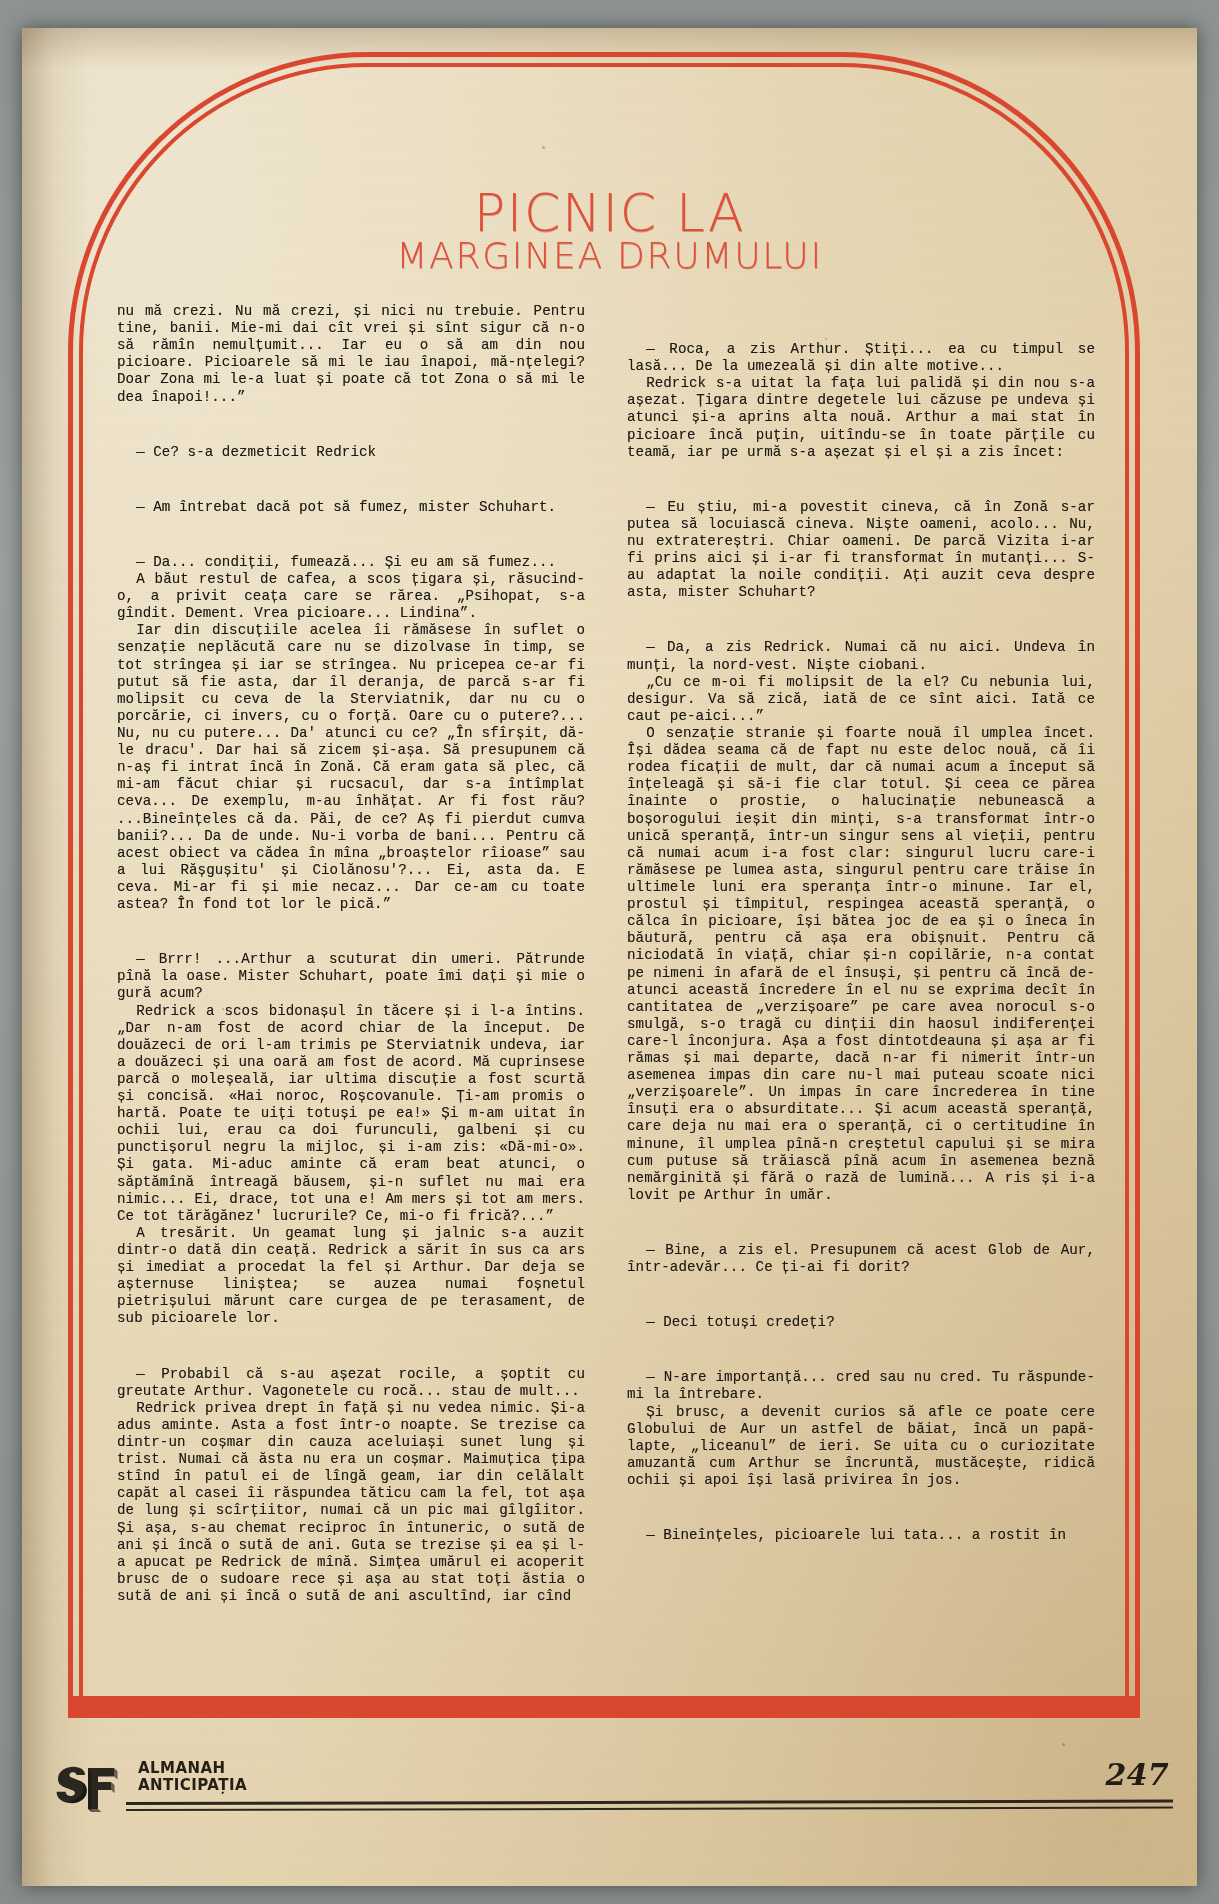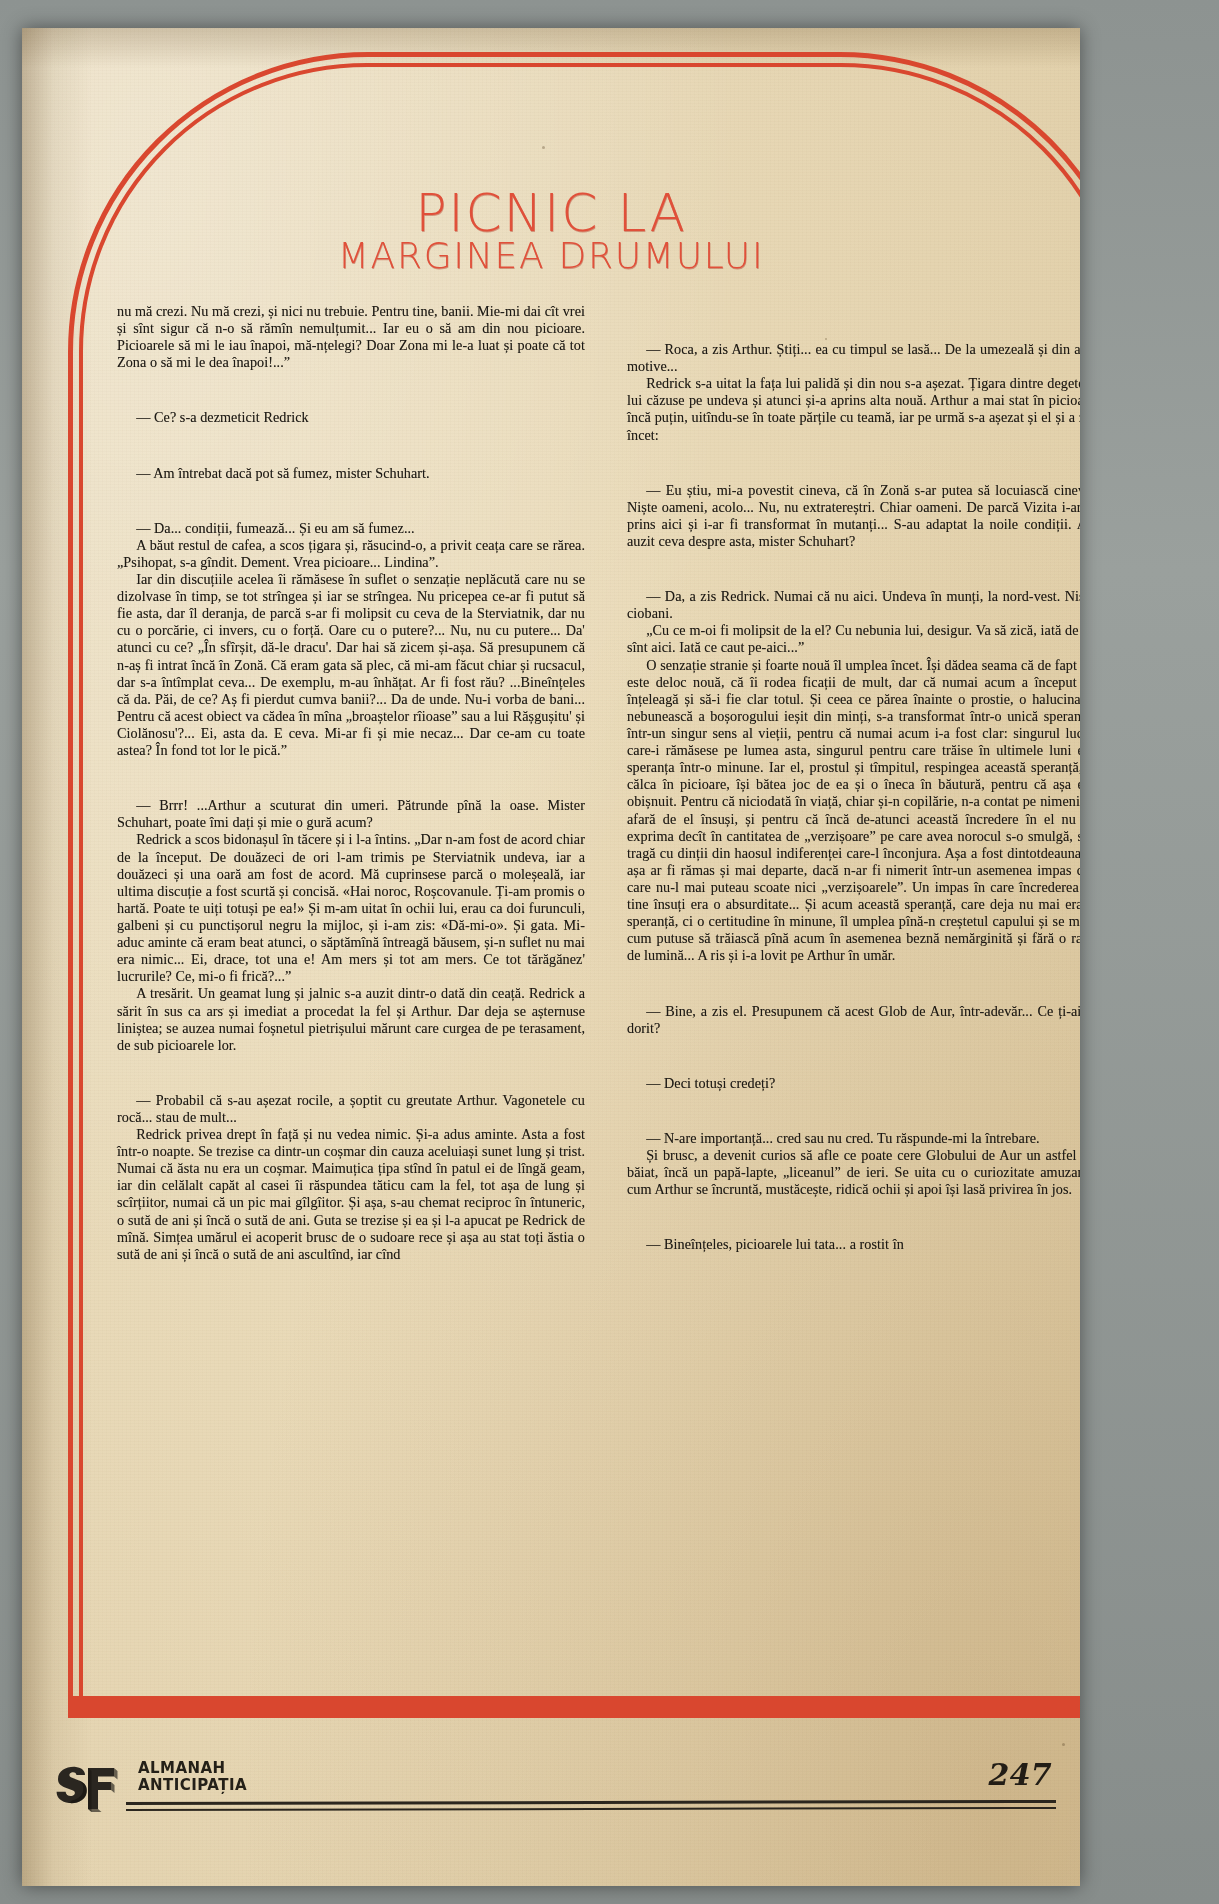--- a/index.html
+++ b/index.html
@@ -15,21 +15,21 @@
   .scan-bed{
     position:absolute;inset:0;
     background:
       linear-gradient(180deg,#8d9391 0%,#9aa09d 30%,#878d8b 100%);
   }
 
   
   .page{
     position:absolute;
     left:22px;top:28px;
-    width:1058px;height:1858px;
+    width:1175px;height:1858px;
     background:#ffffff;
     box-shadow:0 0 18px rgba(0,0,0,.45);
     overflow:hidden;
   }
   
   .page::before{
     content:"";position:absolute;inset:0;
     background:
       radial-gradient(ellipse at 12% 8%, rgba(255,255,255,.30) 0%, rgba(255,255,255,0) 45%),
       radial-gradient(ellipse at 92% 96%, rgba(150,110,60,.22) 0%, rgba(150,110,60,0) 55%),
@@ -106,21 +106,21 @@
     display:flex;
     gap:42px;
   }
   .col{
     width:468px;
     font-size:14.2px;
     line-height:1.205;
     color:#1d1a16;
     text-align:justify;
     text-justify:inter-word;
-    font-family:Liberation Serif, serif;
+    font-family:Liberation Mono, monospace;
     letter-spacing:.004em;
     hyphens:none;
   }
   .col p{margin:0;text-indent:1.35em;}
   .col p.noind{text-indent:0;}
   .col p.dash{text-indent:1.35em;margin-top:38px;}
 
   
   .col{ text-shadow:0 0 .45px rgba(40,30,15,.42); }
 

